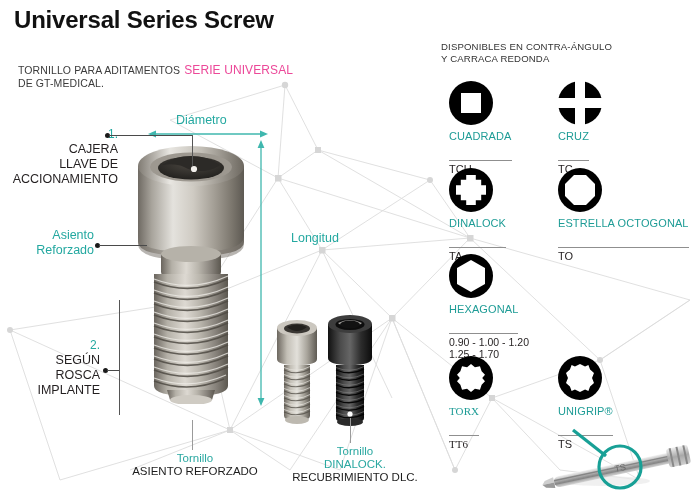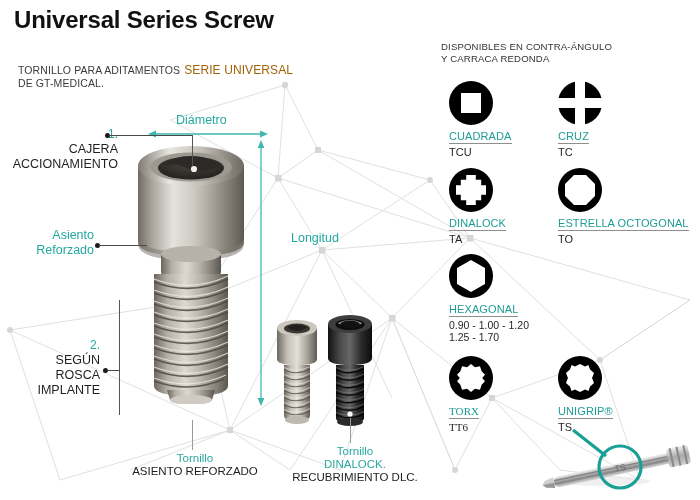--- a/index.html
+++ b/index.html
@@ -17,42 +17,42 @@
   
   .title{
     position:absolute;left:14px;top:6px;
     font-size:24px;font-weight:bold;letter-spacing:-0.2px;color:#111111;
     white-space:nowrap;
   }
 
   
   .intro{position:absolute;left:18px;top:64px;line-height:13px;white-space:nowrap;}
   .intro .l1{font-size:10.5px;color:#3b3b3b;letter-spacing:.1px;}
-  .intro .l1 b{font-size:12px;font-weight:normal;color:#a16207;margin-left:4px;margin-top:15px;}
+  .intro .l1 b{font-size:12px;font-weight:normal;color:#ec4899;margin-left:4px;margin-top:15px;}
   .intro .l2{font-size:10.5px;color:#3b3b3b;letter-spacing:.1px;}
   .teal{color:#23a8a0;}
   .dark{color:#231f20;}
 
   
   .callout{position:absolute;text-align:right;line-height:15px;font-size:12.5px;}
   .callout .num{color:#23a8a0;font-size:12px;}
   .dot{position:absolute;width:5px;height:5px;border-radius:50%;background:#1a1a1a;}
   .lead{position:absolute;background:#4a4a4a;height:1px;}
   .leadv{position:absolute;background:#555;width:1px;}
 
   
   .dimlbl{position:absolute;font-size:12.5px;color:#23a8a0;white-space:nowrap;}
 
   
   .panel-head{position:absolute;left:441px;top:41px;font-size:9.6px;color:#333;line-height:12px;letter-spacing:.15px;}
   .drv{position:absolute;width:108px;}
   .drv .ic{width:44px;height:44px;position:relative;}
   .drv .nm{
     font-size:11px;color:#1e9c96;margin-top:5px;
-    border-bottom:1.6px solid #8f8f8f;display:inline-block;padding-bottom:1px;
+    border-bottom:1.6px solid #8f8f8f;display:inline-block;padding-bottom:18px;
     letter-spacing:.1px;white-space:nowrap;
   }
   .drv .cd{font-size:11px;color:#231f20;margin-top:2px;line-height:12px;white-space:nowrap;}
 
   
   .disc{width:44px;height:44px;border-radius:50%;background:#000;position:relative;}
   .cut{position:absolute;background:#fff;}
 
   .sq{width:20px;height:20px;left:12px;top:12px;}
   .crossV{width:10px;height:44px;left:17px;top:0px;}
@@ -287,20 +287,21 @@
   <div class="dimlbl" style="left:268px;top:231px;margin-left:23px;">Longitud</div>
   <svg style="position:absolute;left:255px;top:140px;width:12px;height:266px;" viewBox="0 0 12 266">
     <line x1="6" y1="6" x2="6" y2="260" stroke="#3fb7ae" stroke-width="1.3"></line>
     <path d="M6,0 L2.6,8 L9.4,8 Z" fill="#3fb7ae"></path>
     <path d="M6,266 L2.6,258 L9.4,258 Z" fill="#3fb7ae"></path>
   </svg>
 
   <div class="callout" style="left:0px;top:127px;width:118px;">
     <div class="num">1.</div>
     <div class="dark">CAJERA</div>
+    <div class="dark">LLAVE DE</div>
     <div class="dark">ACCIONAMIENTO</div>
   </div>
   <div class="dot" style="left:105px;top:133px;"></div>
   <div class="lead" style="left:109px;top:135px;width:84px;"></div>
   <div class="leadv" style="left:192px;top:135px;height:31px;"></div>
 
   <div class="callout" style="left:0px;top:228px;width:94px;">
     <div class="teal">Asiento</div>
     <div class="teal">Reforzado</div>
   </div>

